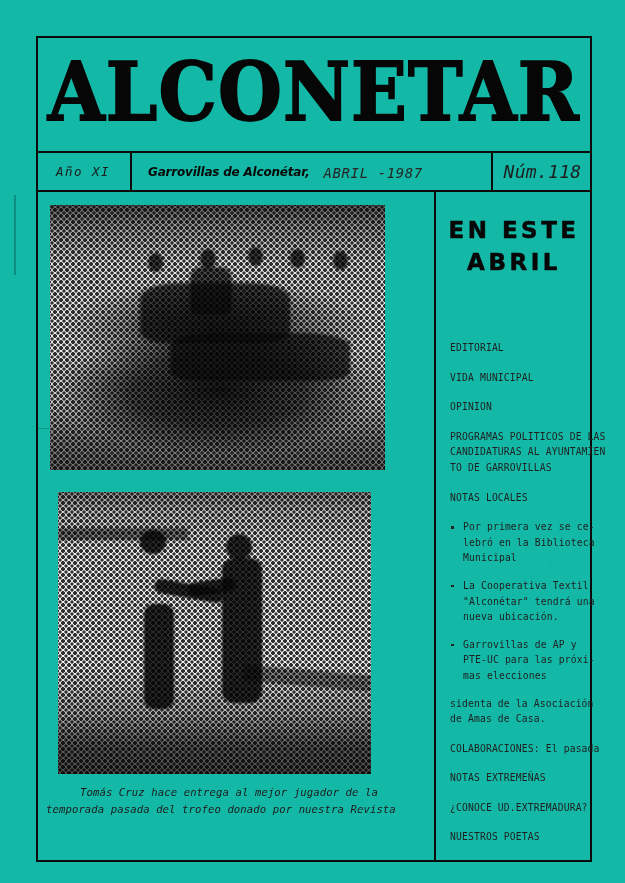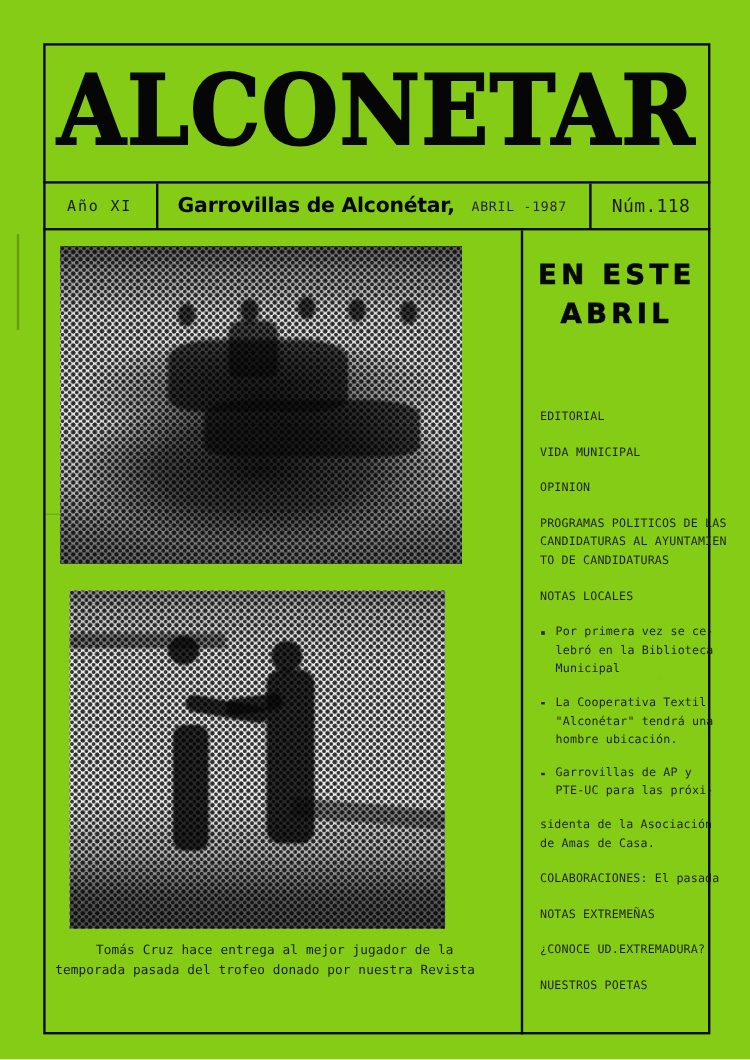--- a/index.html
+++ b/index.html
@@ -14,21 +14,21 @@
     overflow: hidden;
     font-family: "Liberation Serif", serif;
     position: relative;
   }
 
   
   #page {
     position: absolute;
     left: 0; top: 0;
     width: 625px; height: 883px;
-    background: #84cc16;
+    background: #14b8a6;
   }
   
   #paper-noise {
     position: absolute;
     left: 0; top: 0; right: 0; bottom: 0;
     pointer-events: none;
     opacity: .5;
     background-image:
       radial-gradient(circle at 12% 30%, rgba(0,0,0,.025) 0 2px, transparent 3px),
       radial-gradient(circle at 72% 12%, rgba(0,0,0,.02) 0 2px, transparent 3px),
@@ -80,74 +80,76 @@
     box-sizing: border-box;
     border-bottom: 2.5px solid #0b0b0b;
     display: flex;
     align-items: stretch;
   }
   .bar-cell {
     display: flex;
     align-items: center;
     box-sizing: border-box;
     overflow: hidden;
+    font-style: italic;
   }
   #bar-year {
     width: 96px;
     justify-content: center;
     border-right: 2.5px solid #0b0b0b;
     font-family: "DejaVu Sans Mono", "Liberation Mono", monospace;
     font-size: 12.5px;
     letter-spacing: 1.5px;
     color: #1a1a1a;
   }
   #bar-place-date {
     flex: 1;
     border-right: 2.5px solid #0b0b0b;
     padding-left: 16px;
     gap: 14px;
   }
   #bar-place {
     font-family: "DejaVu Sans", "Liberation Sans", sans-serif;
     font-weight: 700;
-    font-size: 17px;
+    font-size: 12px;
     letter-spacing: -0.2px;
     color: #070707;
     white-space: nowrap;
   }
   #bar-date {
     font-family: "DejaVu Sans Mono", "Liberation Mono", monospace;
-    font-size: 11px;
+    font-size: 14px;
     letter-spacing: .6px;
     color: #262626;
     white-space: nowrap;
     position: relative;
     top: 1px;
   }
   #bar-number {
     width: 99px;
     justify-content: center;
     font-family: "DejaVu Sans Mono", "Liberation Mono", monospace;
-    font-size: 15px;
+    font-size: 18px;
     letter-spacing: .3px;
     color: #1d1d1d;
   }
 
   
   #content {
     position: absolute;
     left: 36px; top: 192px;
     width: 556px; height: 670px;
     display: flex;
   }
   #left-col {
     width: 400px;
     position: relative;
     box-sizing: border-box;
     border-right: 2.5px solid #0b0b0b;
+    font-style: italic;
   }
   #right-col {
     flex: 1;
     position: relative;
     box-sizing: border-box;
     border-radius: 29px;
   }
 
   
   .photo {
@@ -375,41 +377,42 @@
           </div>
           <div class="toc-entry">
             <span class="ln">VIDA MUNICIPAL</span>
           </div>
           <div class="toc-entry">
             <span class="ln">OPINION</span>
           </div>
           <div class="toc-entry">
             <span class="ln">PROGRAMAS POLITICOS DE LAS</span>
             <span class="ln">CANDIDATURAS AL AYUNTAMIEN</span>
-            <span class="ln">TO DE CANDIDATURAS</span>
+            <span class="ln">TO DE GARROVILLAS</span>
           </div>
           <div class="toc-entry">
             <span class="ln">NOTAS LOCALES</span>
           </div>
           <div class="toc-bullet">
             <span class="dot"></span>
             <span class="ln">Por primera vez se ce-</span>
             <span class="ln">lebró en la Biblioteca</span>
             <span class="ln">Municipal</span>
           </div>
           <div class="toc-bullet">
             <span class="dot"></span>
             <span class="ln">La Cooperativa Textil</span>
             <span class="ln">"Alconétar" tendrá una</span>
-            <span class="ln">hombre ubicación.</span>
+            <span class="ln">nueva ubicación.</span>
           </div>
           <div class="toc-bullet">
             <span class="dot"></span>
             <span class="ln">Garrovillas de AP y</span>
             <span class="ln">PTE-UC para las próxi-</span>
+            <span class="ln">mas elecciones</span>
           </div>
           <div class="toc-entry">
             <span class="ln">sidenta de la Asociación</span>
             <span class="ln">de Amas de Casa.</span>
           </div>
           <div class="toc-entry">
             <span class="ln">COLABORACIONES: El pasada</span>
           </div>
           <div class="toc-entry">
             <span class="ln">NOTAS EXTREMEÑAS</span>

